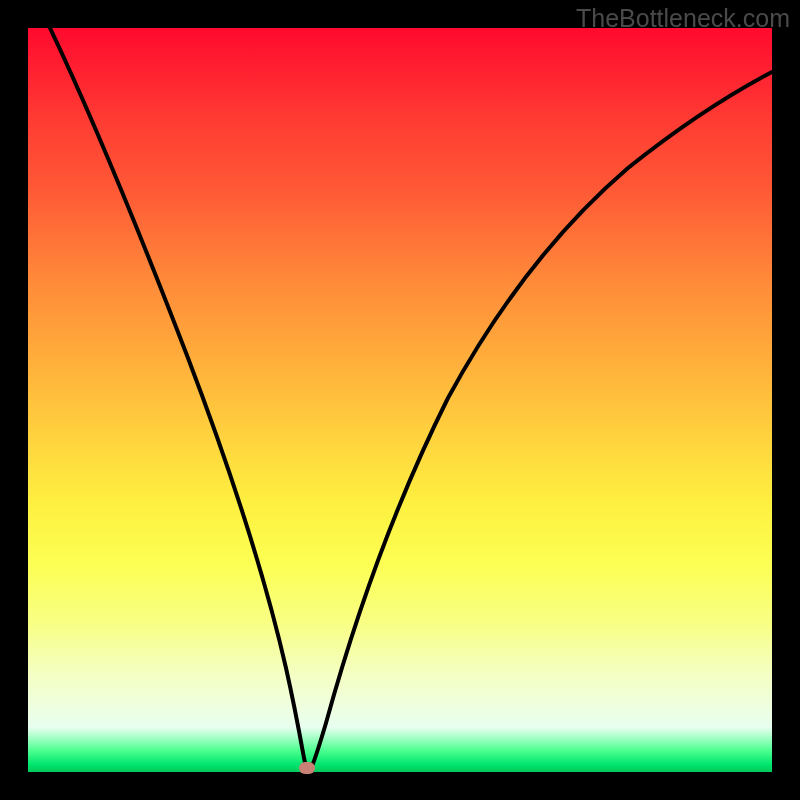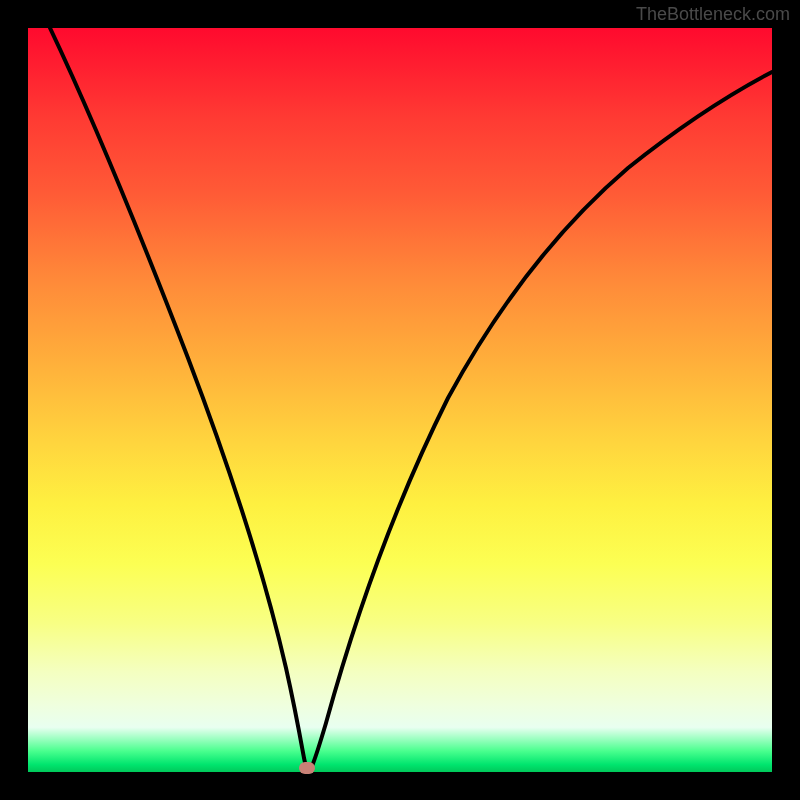--- a/index.html
+++ b/index.html
@@ -57,21 +57,21 @@
     height: 12px;
     border-radius: 6px;
     background: #c98176;
     transform: translate(-50%, -50%);
   }
   .attribution {
     position: absolute;
     top: 4px;
     right: 10px;
     color: #4a4a4a;
-    font-size: 18px;
+    font-size: 25px;
     font-weight: 400;
     letter-spacing: 0;
   }
 </style>
 </head>
 <body>
 
 <div class="plot-frame">
   <div class="gradient-area"></div>
   <svg class="v-curve" viewBox="0 0 744 744" preserveAspectRatio="none">

